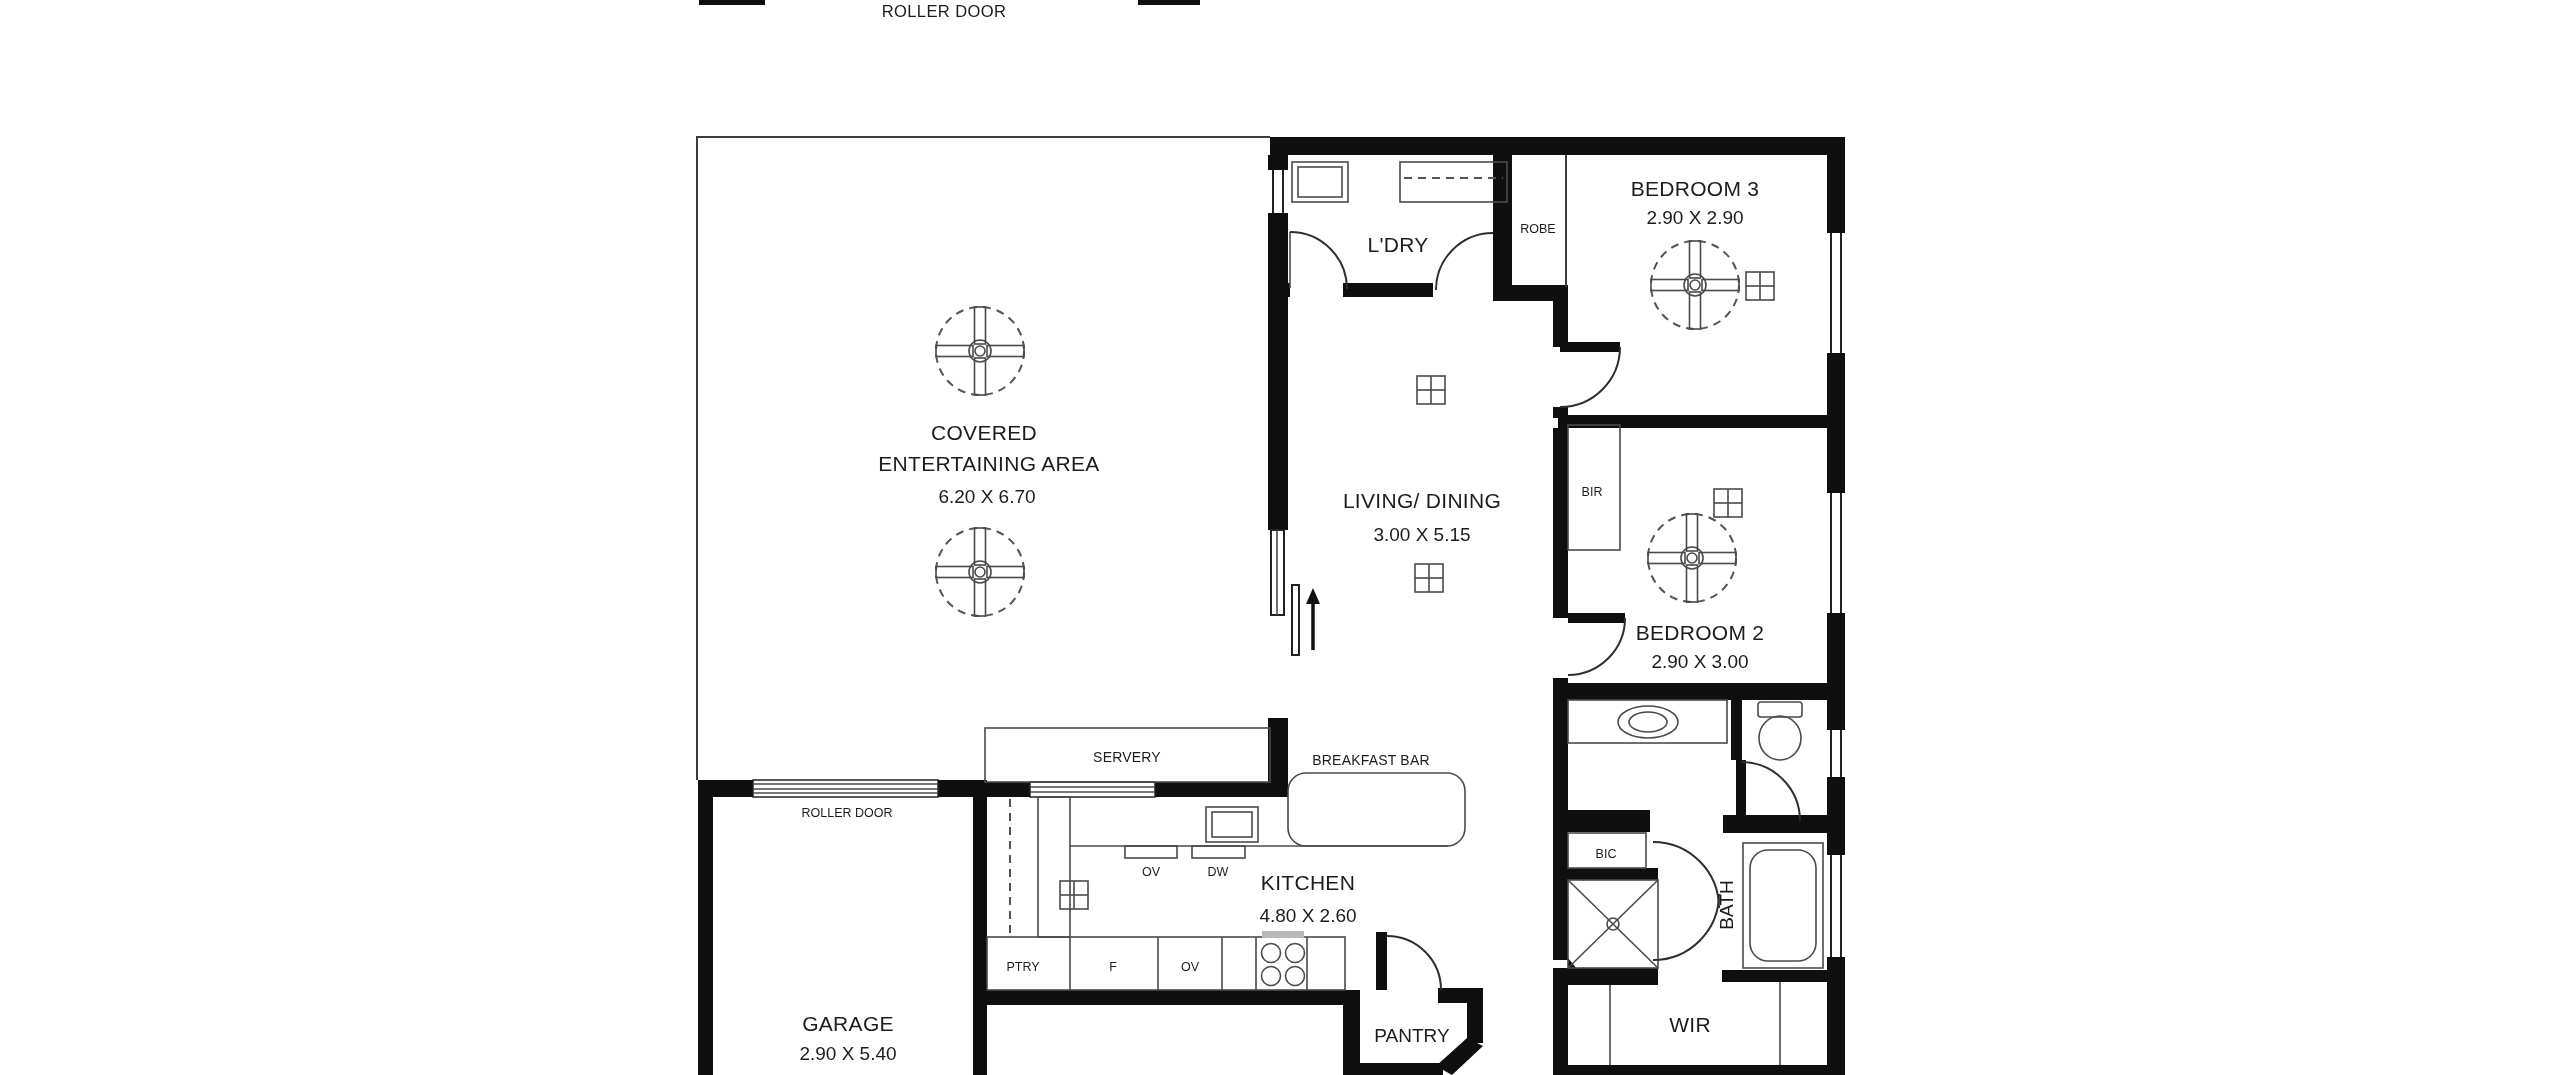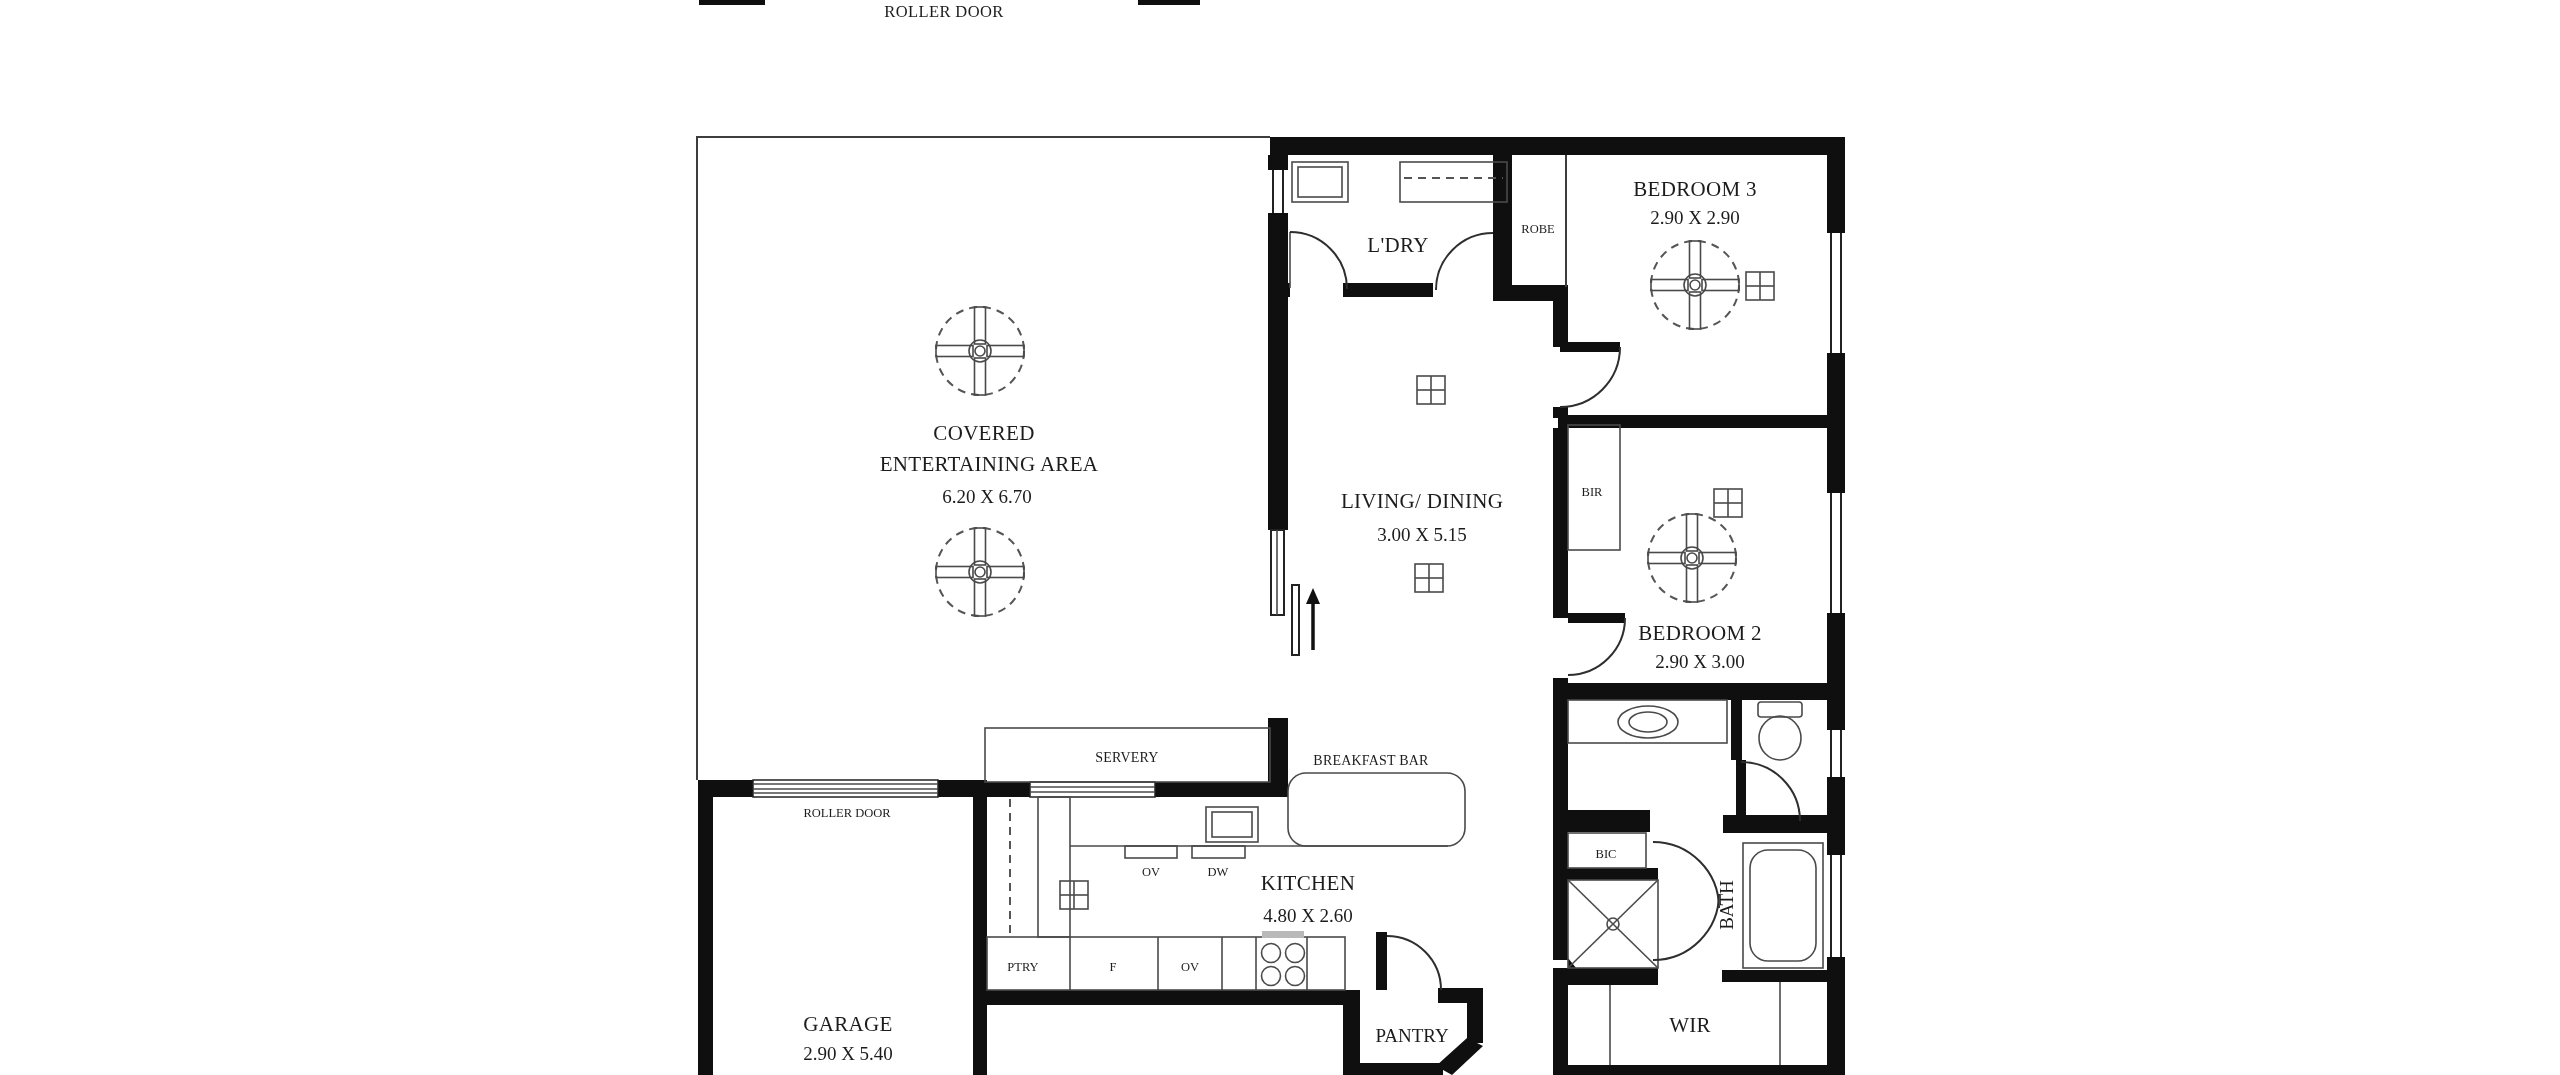--- a/index.html
+++ b/index.html
@@ -1,17 +1,17 @@
 <!DOCTYPE html>
 <html><head>
 <meta charset="utf-8">
 <style>
   html,body{margin:0;padding:0;background:#ffffff;}
   .page{position:relative;width:2216px;height:1075px;background:#fff;overflow:hidden;
-        font-family:Liberation Serif, serif;}
+        font-family:Liberation Sans, sans-serif;}
   svg{display:block;}
   .wall{fill:#0f0f0f;stroke:none;}
   .tline{fill:none;stroke:#3d3d3d;stroke-width:2;}
   .tline15{fill:none;stroke:#4a4a4a;stroke-width:1.6;}
   .dash{fill:none;stroke:#555;stroke-width:2;stroke-dasharray:8 6;}
   .arc{fill:none;stroke:#2e2e2e;stroke-width:2;}
   .frame{stroke:#222;stroke-width:2;fill:none;}
   .whitefill{fill:#ffffff;}
   .graybar{fill:#b9b9b9;}
   text{fill:#1c1c1c;}

